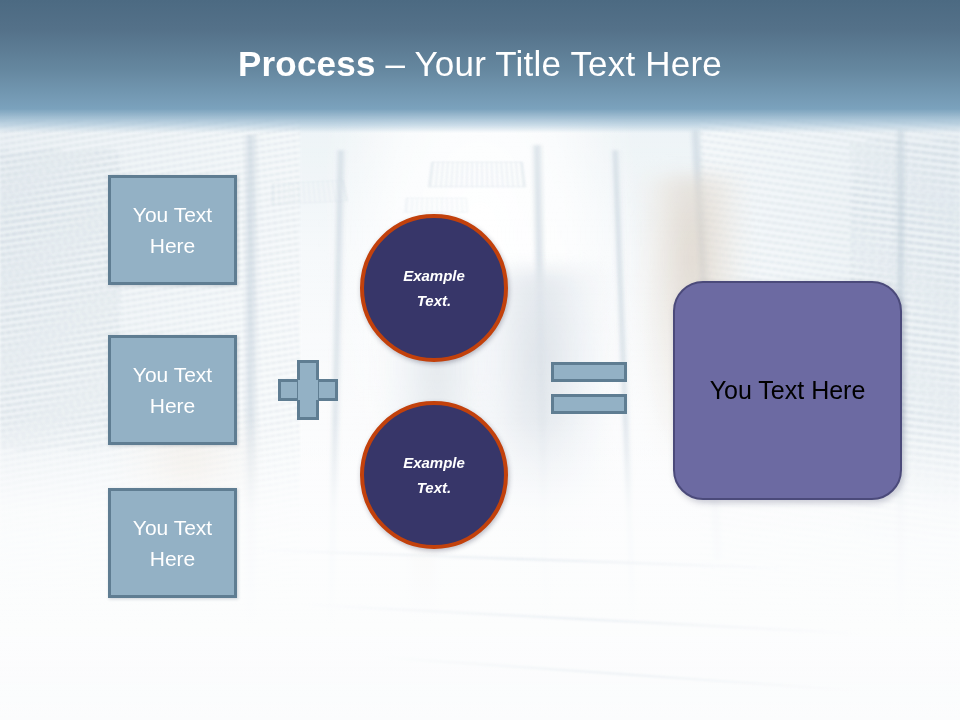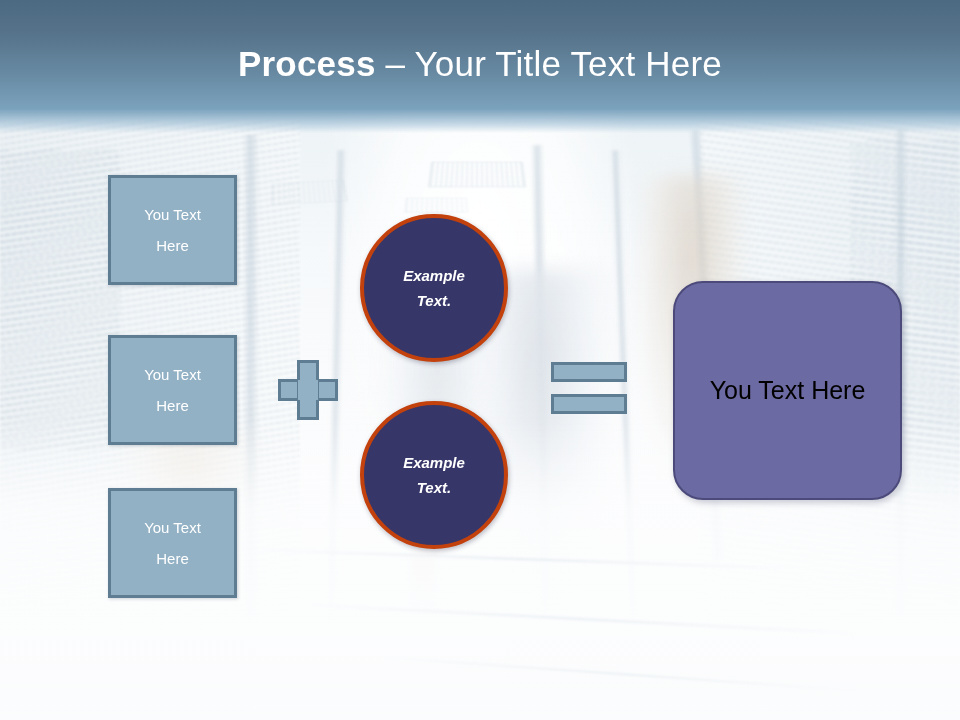--- a/index.html
+++ b/index.html
@@ -194,21 +194,21 @@
 
   
   .step-box {
     position: absolute;
     width: 129px;
     height: 110px;
     background: #93b1c5;
     border: 3px solid #5f7d92;
     box-sizing: border-box;
     color: #ffffff;
-    font-size: 15px;
+    font-size: 21px;
     line-height: 31px;
     text-align: center;
     display: flex;
     align-items: center;
     justify-content: center;
     box-shadow: 1px 1px 3px rgba(60,80,95,0.25);
   }
   #step-1 { left: 108px; top: 175px; }
   #step-2 { left: 108px; top: 335px; }
   #step-3 { left: 108px; top: 488px; }

